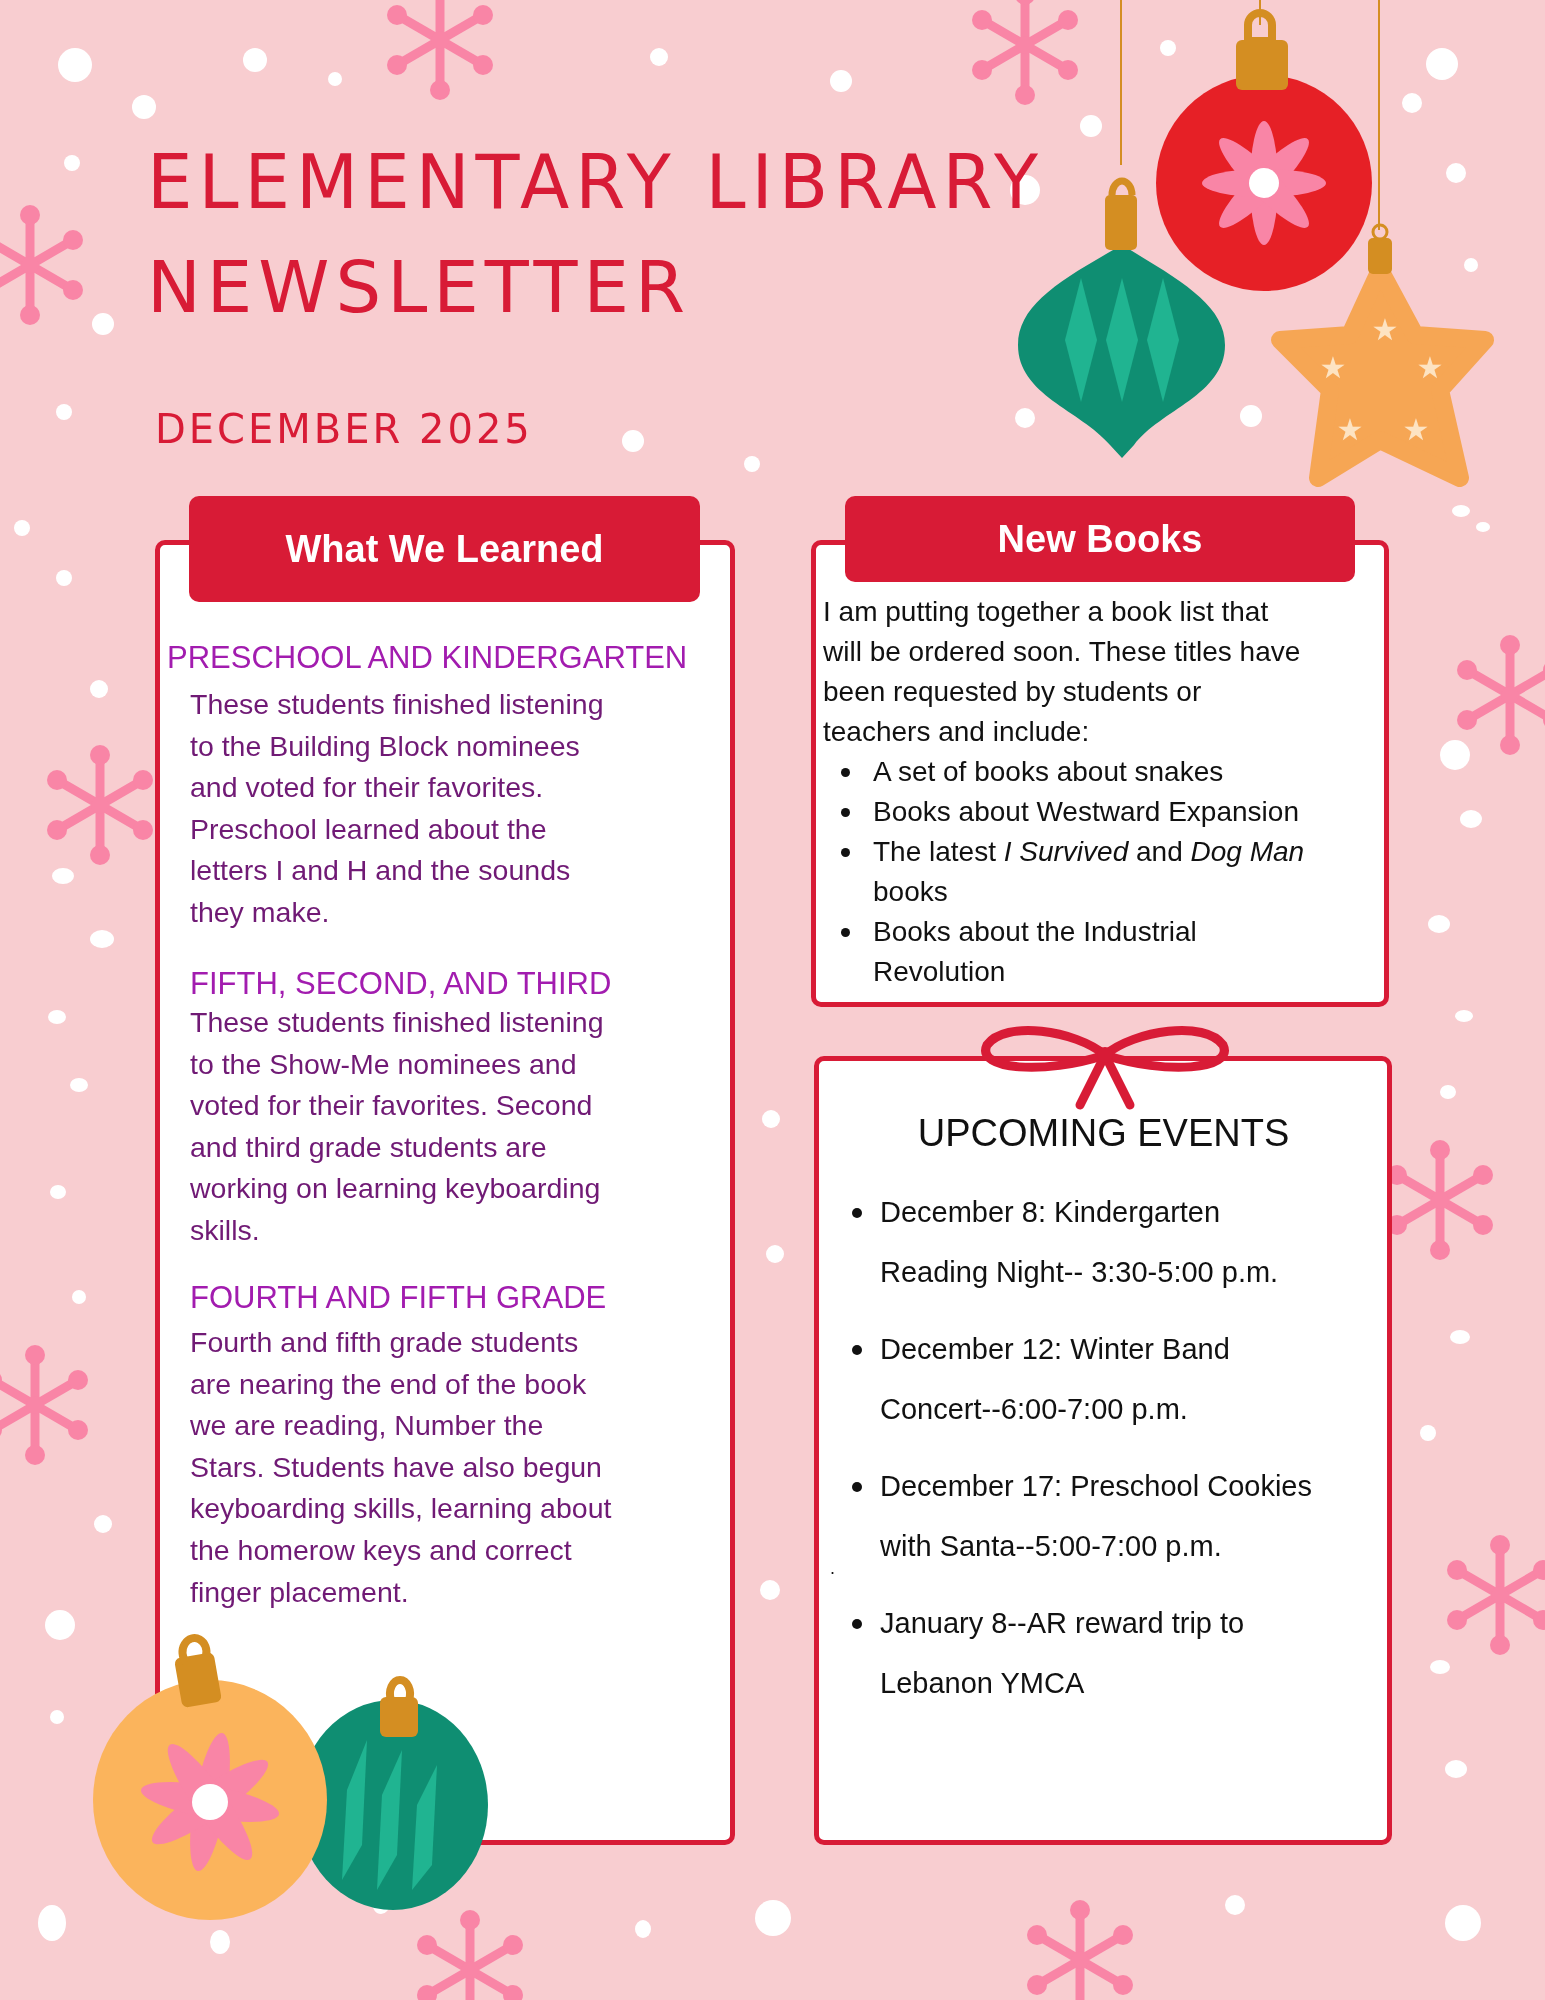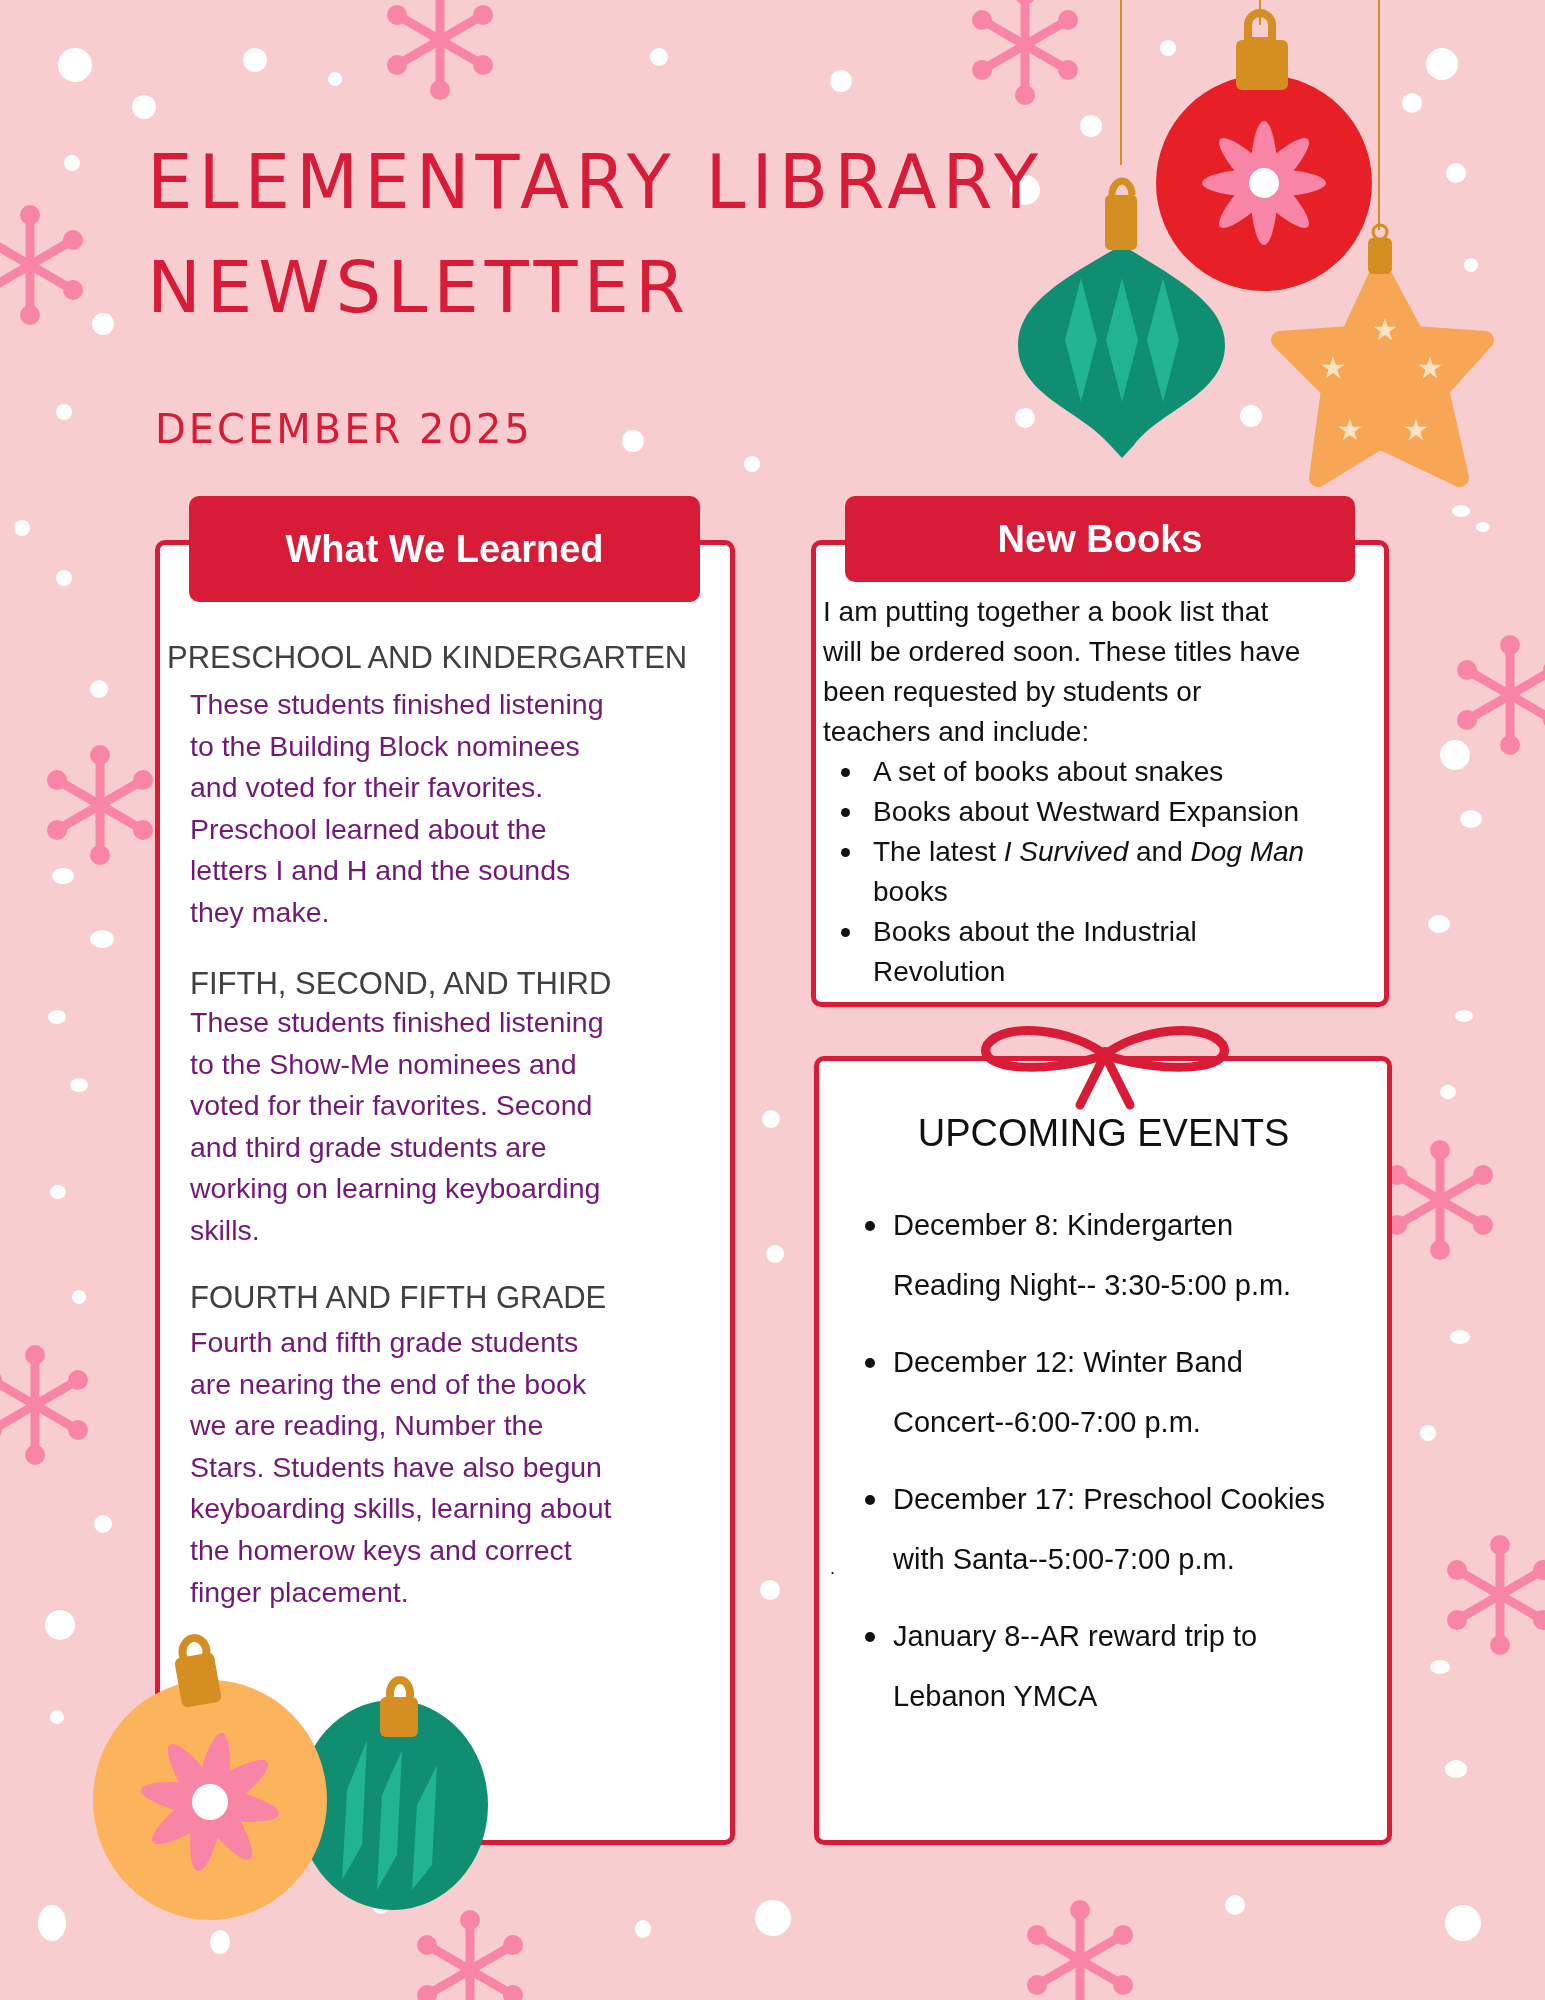--- a/index.html
+++ b/index.html
@@ -6,28 +6,28 @@
   body{width:1545px;height:2000px;position:relative;overflow:hidden;background:#f8cdd0;font-family:"Liberation Sans",sans-serif;color:#111;}
   .abs{position:absolute;}
   .dot{position:absolute;background:#fff;border-radius:50%;}
   .flake{position:absolute;}
   .title{position:absolute;left:147px;color:#d81b36;font-family:"DejaVu Sans",sans-serif;font-weight:normal;letter-spacing:6px;margin:0;}
   .title1{top:140px;font-size:72px;transform:scaleY(1.05);}
   .title2{top:245px;font-size:72px;}
   .dateline{position:absolute;left:155px;top:406px;font-size:40px;color:#d81b36;font-family:"DejaVu Sans",sans-serif;letter-spacing:3px;}
   .card{position:absolute;background:#fff;border:5px solid #d81b36;border-radius:10px;box-sizing:border-box;}
   .tab{position:absolute;background:#d81b36;color:#fff;border-radius:10px;font-weight:bold;font-size:38px;display:flex;align-items:center;justify-content:center;font-family:"Liberation Sans",sans-serif;}
-  .sec-head{position:absolute;font-size:31px;color:#404040;white-space:nowrap;}
+  .sec-head{position:absolute;font-size:31px;color:#a21caf;white-space:nowrap;}
   .para{position:absolute;font-size:28.5px;line-height:41.6px;color:#701a75;white-space:pre;}
   .nb-text{position:absolute;left:823px;top:592px;font-size:28px;line-height:40px;white-space:pre;}
   .nb-list{position:absolute;left:823px;top:752px;margin:0;padding:0;list-style:none;font-size:28px;line-height:40px;}
   .nb-list li{position:relative;padding-left:50px;white-space:pre;}
   .nb-list li::before{content:"";position:absolute;left:18px;top:16px;width:9px;height:9px;border-radius:50%;background:#111;}
   .ev-title{position:absolute;left:815px;width:577px;top:1112px;text-align:center;font-size:38px;white-space:nowrap;}
-  .ev-list{position:absolute;left:850px;top:1182px;margin:13px;padding:0;list-style:none;font-size:29px;line-height:60px;}
+  .ev-list{position:absolute;left:850px;top:1182px;margin:0;padding:0;list-style:none;font-size:29px;line-height:60px;}
   .ev-list li{position:relative;padding-left:30px;white-space:pre;margin-bottom:17px;}
   .ev-list li::before{content:"";position:absolute;left:2px;top:26px;width:10px;height:10px;border-radius:50%;background:#111;}
   em{font-style:italic;}
 </style>
 </head>
 <body>
 
 <svg width="0" height="0" style="position:absolute">
   <defs>
     <g id="sf">

